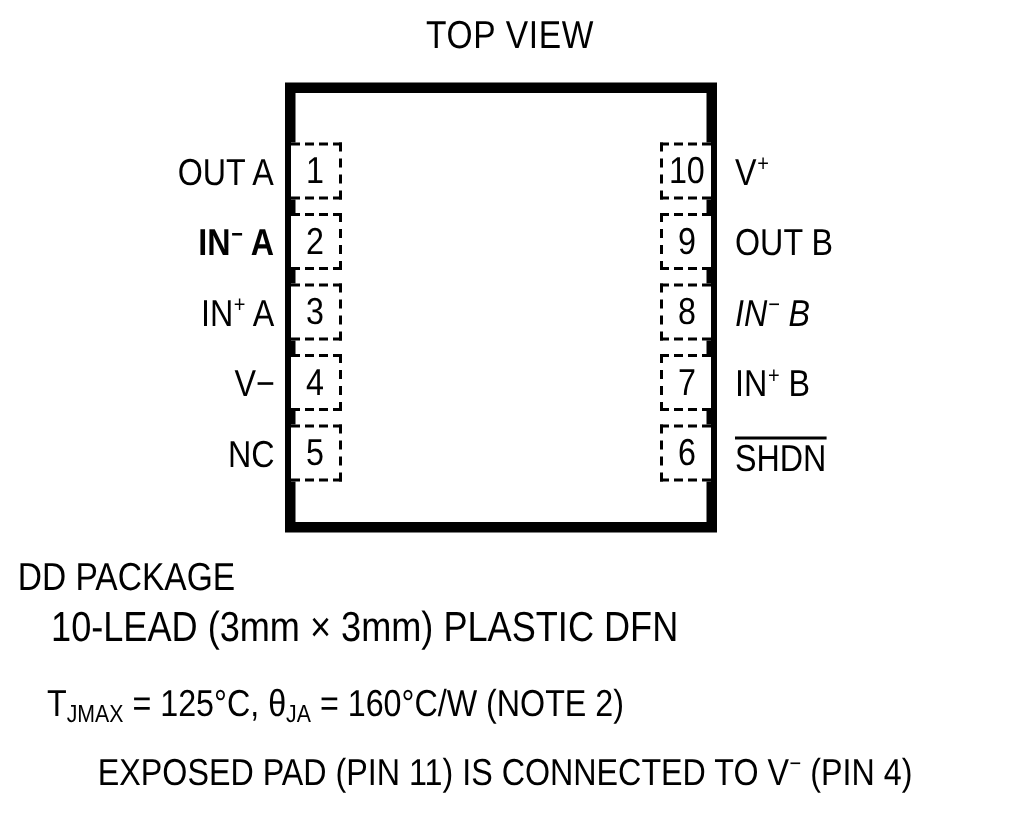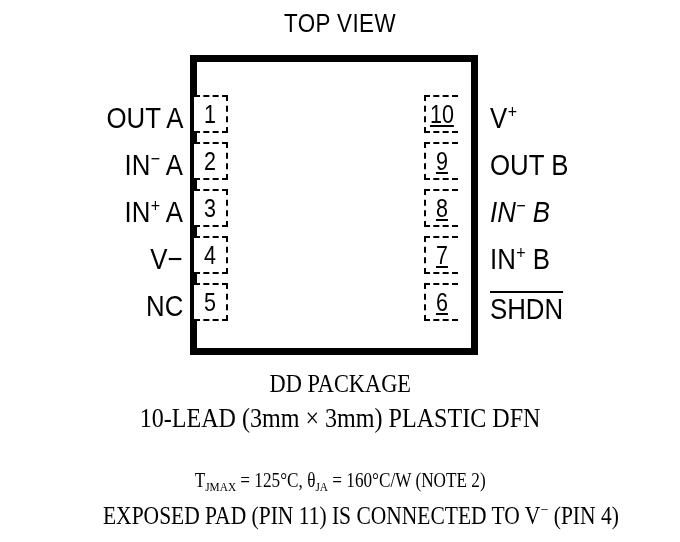--- a/index.html
+++ b/index.html
@@ -80,26 +80,26 @@
     align-items: center;
     justify-content: center;
     font-size: 25px;
     line-height: 1;
   }
   .pin-box span {
     transform: scaleX(0.86);
     display: block;
   }
   .pin-box.left  { left: 4px; border-left: none; }
-  .pin-box.right { right: 20px; border-right: none; text-decoration: underline; }
+  .pin-box.right { right: 4px; border-right: none; }
 
   
   .pin-label {
     position: absolute;
-    font-size: 30px;
+    font-size: 25px;
     line-height: 1;
     white-space: nowrap;
   }
   .pin-label .scaled {
     display: inline-block;
     transform: scaleX(0.86);
     transform-origin: right center;
   }
   .pin-label.right-side .scaled {
     transform-origin: left center;
@@ -119,33 +119,31 @@
     border-top: 2.5px solid #000;
     padding-top: 1px;
     display: inline-block;
   }
 
   
   .caption-line {
     position: absolute;
     left: 0;
     width: 680px;
-    text-align: center;
     line-height: 1;
     white-space: nowrap;
-    font-family: Liberation Serif, serif;
   }
   .caption-line .scaled {
     display: inline-block;
     transform: scaleX(0.86);
     transform-origin: center;
   }
   .cap-pkg   { top: 371px; font-size: 26px; }
   .cap-lead  { top: 404px; font-size: 28px; }
-  .cap-therm { top: 470px; font-size: 20px; }
+  .cap-therm { top: 457px; font-size: 25px; }
   .cap-pad   { top: 503px; font-size: 25px; padding-left: 21px; }
 
   sub.sub {
     font-size: 0.66em;
     vertical-align: -0.28em;
     line-height: 0;
   }
 </style>
 </head>
 <body>
@@ -186,21 +184,21 @@
       <span>7</span>
     </div>
   <div class="pin-box right" style="top: 228px;">
       <span>6</span>
     </div>
 </div>
 
 <div class="pin-label left-side" style="top: 103px; right: 497px;">
   <span class="scaled"><span>OUT A</span></span>
 </div>
-<div class="pin-label left-side" style="top: 150px; right: 497px;">
+<div class="pin-label left-side" style="top: 150px; right: 497px; font-weight: bold;">
   <span class="scaled"><span>IN</span><sup class="sign">−</sup><span> A</span></span>
 </div>
 <div class="pin-label left-side" style="top: 197px; right: 497px;">
   <span class="scaled"><span>IN</span><sup class="sign">+</sup><span> A</span></span>
 </div>
 <div class="pin-label left-side" style="top: 244px; right: 497px;">
   <span class="scaled"><span>V−</span></span>
 </div>
 <div class="pin-label left-side" style="top: 291px; right: 497px; text-align: center;">
   <span class="scaled"><span>NC</span></span>

